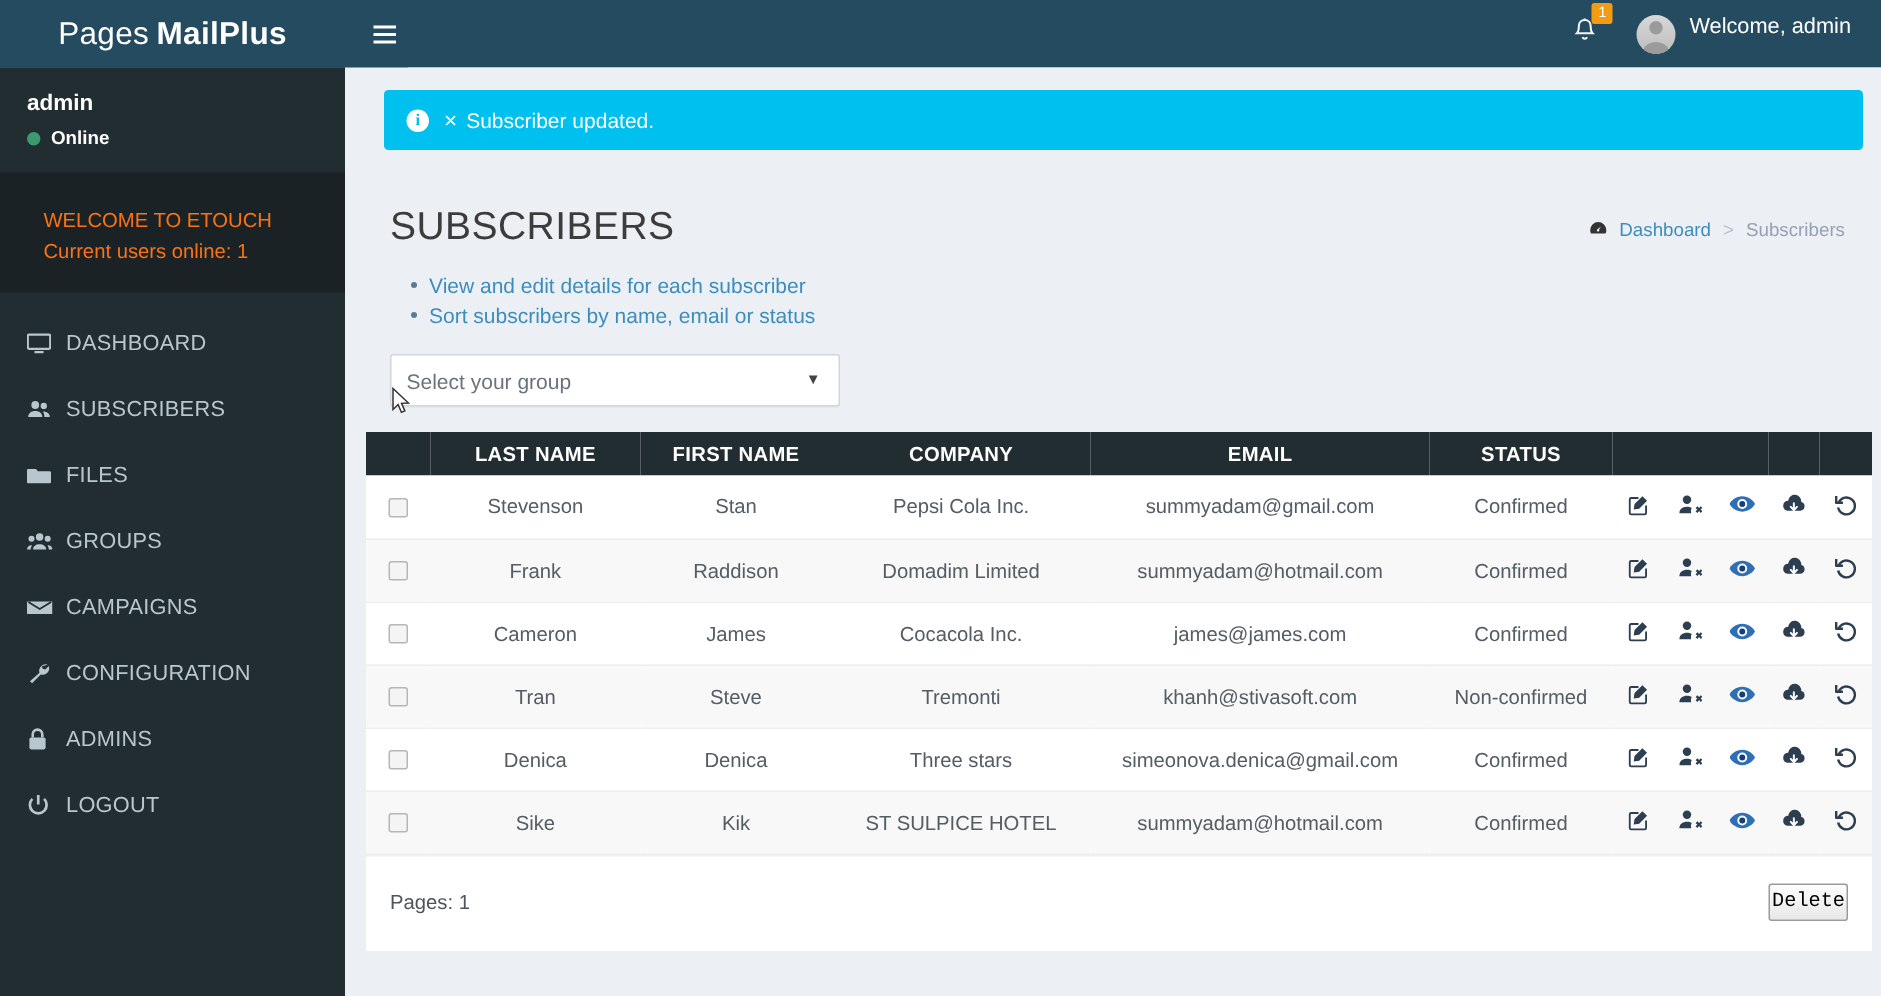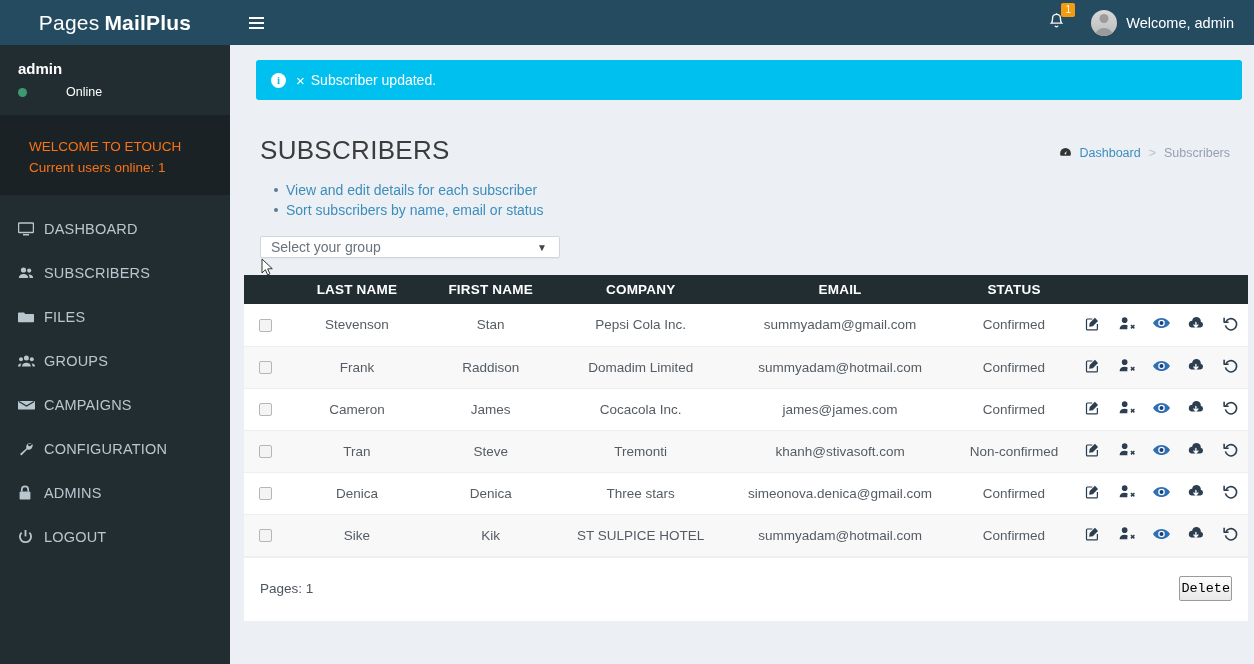--- a/index.html
+++ b/index.html
@@ -35,21 +35,21 @@
   .hamburger span { display: block; width: 15px; height: 2px; background: #ffffff; }
   .nav-right { display: flex; align-items: center; gap: 0px; }
   .bell-wrap { position: relative; padding: 0 16px; cursor: pointer; }
   .bell-icon { display: block; color: #f6f6f6; }
   .bell-badge {
     position: absolute; top: -9px; right: 6px;
     background: #f39c12; color: #ffffff; font-size: 10px; line-height: 13px;
     min-width: 14px; height: 14px; text-align: center; border-radius: 2px; padding: 0 2px;
     font-family: "Liberation Sans", sans-serif;
   }
-  .user-wrap { display: flex; align-items: center; gap: 9px; padding: 0 6px 0 10px; cursor: pointer; }
+  .user-wrap { display: flex; gap: 9px; padding: 0 6px 0 10px; cursor: pointer; }
   .avatar {
     width: 26px; height: 26px; border-radius: 50%;
     background: linear-gradient(#d8d8d8, #bdbdbd);
     position: relative; overflow: hidden; flex: none;
   }
   .avatar::before {
     content: ""; position: absolute; left: 50%; top: 4px; transform: translateX(-50%);
     width: 9px; height: 9px; border-radius: 50%; background: #9b9b9b;
   }
   .avatar::after {
@@ -57,21 +57,21 @@
     width: 17px; height: 13px; border-radius: 50% 50% 0 0; background: #9b9b9b;
   }
   .welcome-text { color: #ffffff; font-size: 14.5px; white-space: nowrap; }
 
   
   .sidebar { position: absolute; top: 45px; left: 0; width: 272px; height: 619px; background: #222d32; }
   .user-panel { height: 70px; background: #222d32; padding: 14px 0 0 18px; }
   .user-panel .uname { color: #ffffff; font-size: 15px; font-weight: 700; line-height: 20px; }
   .user-panel .ustatus { display: flex; align-items: center; gap: 7px; margin-top: 6px; }
   .dot { width: 9px; height: 9px; border-radius: 50%; background: #3d9970; display: inline-block; }
-  .ustatus span.lbl { color: #ffffff; font-size: 12.5px; font-weight: 400; margin-left: 32px; }
+  .ustatus span.lbl { color: #ffffff; font-size: 12.5px; font-weight: 700; }
 
   .welcome-panel { height: 80px; background: #1a2226; padding: 21px 0 0 29px; }
   .welcome-panel div { color: #f97316; font-size: 13.5px; line-height: 21px; }
 
   .menu { padding-top: 12px; }
   .menu-item {
     display: flex; align-items: center; height: 44px;
     padding: 0 14px 0 18px; color: #b8c7ce; font-size: 14.5px;
     cursor: pointer; letter-spacing: .2px;
   }
@@ -102,21 +102,21 @@
 
   .bullets { list-style: none; padding: 14px 0 0 44px; }
   .bullets li { position: relative; color: #3c8dbc; font-size: 14px; line-height: 20px; padding-left: 12px; }
   .bullets li::before {
     content: ""; position: absolute; left: 0; top: 8px;
     width: 4px; height: 4px; border-radius: 50%; background: #5b7a94;
   }
 
   .select-wrap { padding: 16px 0 0 30px; }
   .group-select {
-    position: relative; width: 300px; height: 22px; background: #ffffff;
+    position: relative; width: 300px; height: 35px; background: #ffffff;
     border: 1px solid #cfd6dd; border-radius: 2px;
     display: flex; align-items: center; padding: 0 10px; cursor: pointer;
     font-size: 14px; color: #6a737c; box-shadow: 0 1px 0 rgba(0,0,0,.03);
   }
   .group-select .caret { position: absolute; right: 12px; font-size: 10px; color: #444; }
 
   
   .table-card { margin: 17px 6px 0 14px; background: #ffffff; }
   table.subs { width: 100%; border-collapse: collapse; table-layout: fixed; }
   table.subs thead th {

